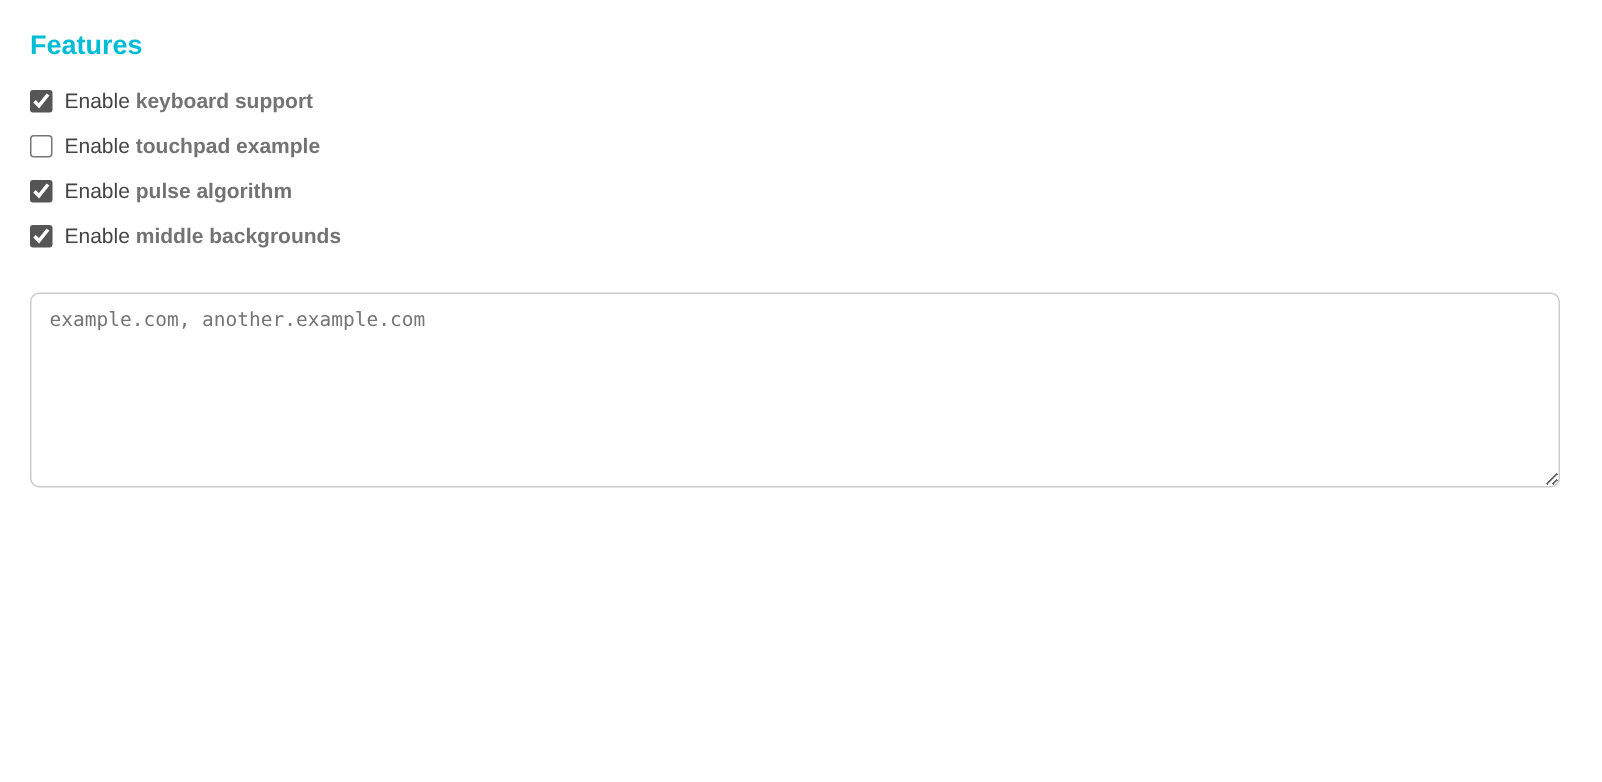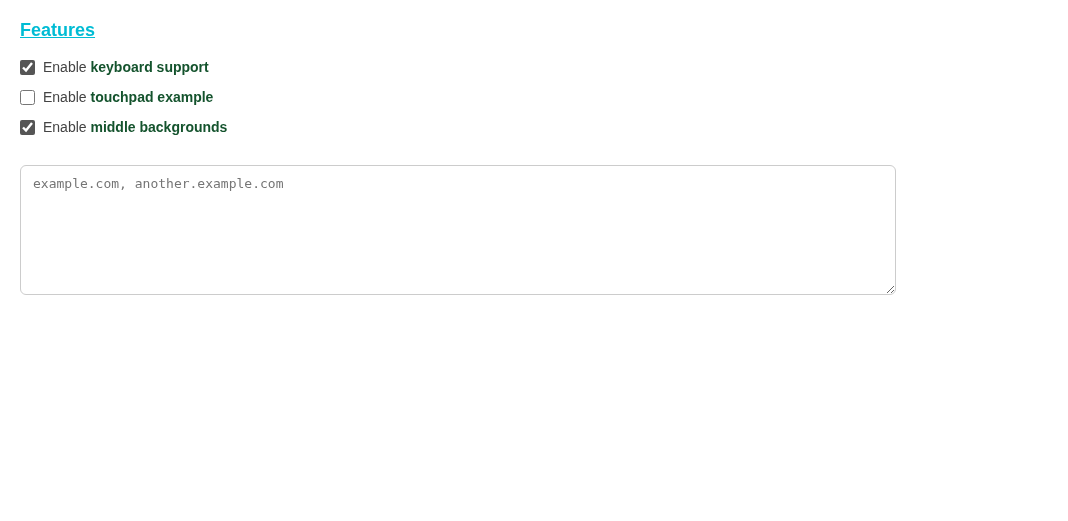--- a/index.html
+++ b/index.html
@@ -16,21 +16,20 @@
       padding: 20px 20px;
       width: 1068px;
       min-height: 521px;
     }
 
     .section-title {
       color: #00bcd4;
       font-size: 18px;
       font-weight: bold;
       margin-bottom: 18px;
-      text-decoration: underline;
     }
 
     .feature-list {
       list-style: none;
       margin-bottom: 30px;
     }
 
     .feature-list li {
       display: flex;
       align-items: center;
@@ -47,33 +46,33 @@
       accent-color: #555;
       cursor: pointer;
     }
 
     .feature-list li label {
       cursor: pointer;
     }
 
     .feature-list li label strong {
       font-weight: bold;
-      color: #14532d;
+      color: #737373;
     }
 
     .excluded-section {
       margin-top: 20px;
     }
 
     .excluded-section .section-title {
       margin-bottom: 12px;
     }
 
     .excluded-textarea {
-      width: 876px;
+      width: 1020px;
       max-width: 100%;
       height: 130px;
       border: 1px solid #cccccc;
       border-radius: 6px;
       padding: 10px 12px;
       font-size: 13px;
       color: #999999;
       font-family: monospace;
       resize: vertical;
       outline: none;
@@ -89,20 +88,24 @@
 
   <li>
         <input type="checkbox" id="checkbox-keyboard-support" checked="" style="">
         <label for="checkbox-keyboard-support">Enable <strong>keyboard support</strong></label>
       </li>
       <li>
         <input type="checkbox" id="checkbox-touchpad-support" style="">
         <label for="checkbox-touchpad-support">Enable <strong>touchpad example</strong></label>
       </li>
       <li>
+        <input type="checkbox" id="checkbox-pulse-algorithm" checked="" style="">
+        <label for="checkbox-pulse-algorithm">Enable <strong>pulse algorithm</strong></label>
+      </li>
+      <li>
         <input type="checkbox" id="checkbox-fixed-backgrounds" checked="" style="">
         <label for="checkbox-fixed-backgrounds">Enable <strong>middle backgrounds</strong></label>
       </li>
     </ul>
 </section>
 
 <section class="excluded-section">
 
   <textarea class="excluded-textarea" placeholder="example.com, another.example.com" style=""></textarea>
 </section>

